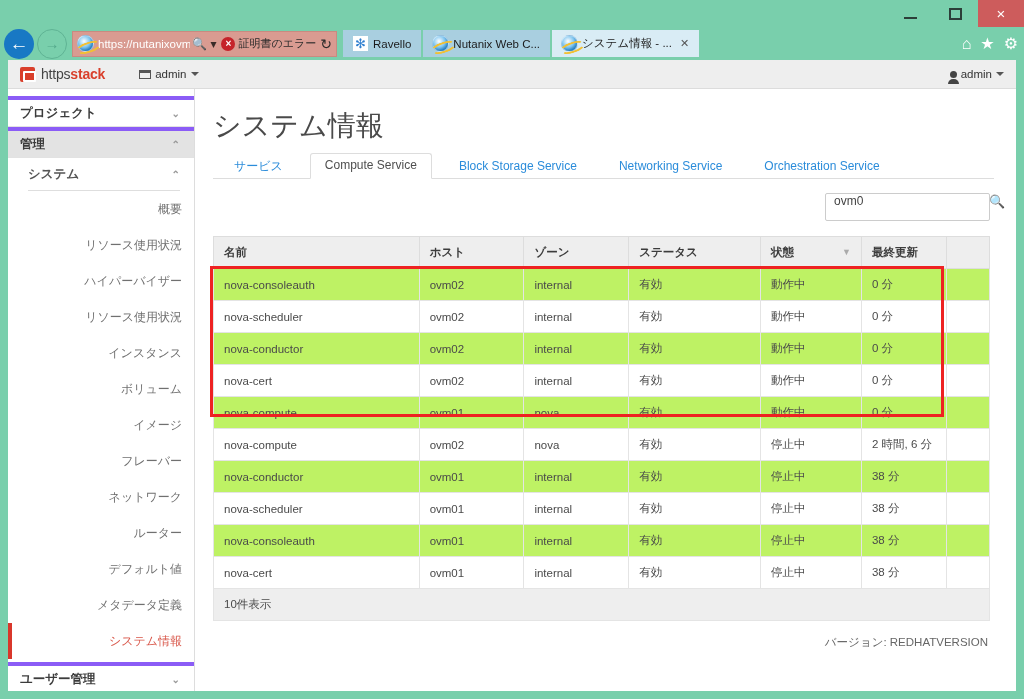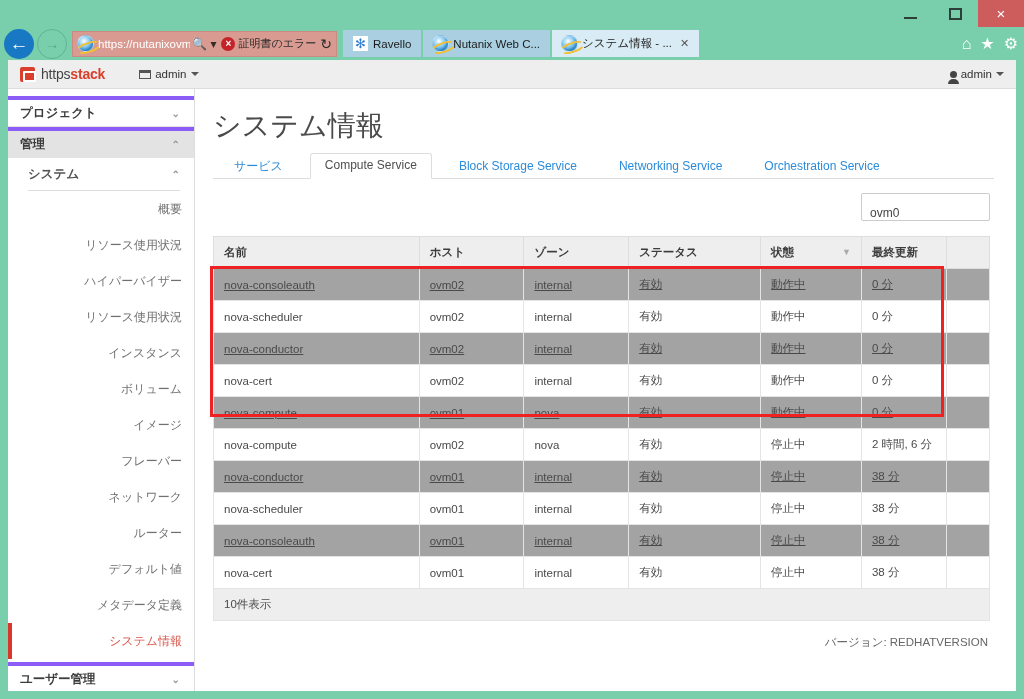--- a/index.html
+++ b/index.html
@@ -199,43 +199,43 @@
     font-size: 12px; color: #2b8cda; padding: 4px 14px 6px 14px; line-height: 1.2;
     border: 1px solid transparent; border-bottom: 0; position: relative; top:1px;
   }
   .ntab.active {
     color: #4f4f4f; background:#fff; border-color: #dddddd; border-radius: 3px 3px 0 0;
     border-bottom: 1px solid #ffffff;
   }
 
   .searchrow { display: flex; justify-content: flex-end; margin-top: 14px; padding-right: 4px;}
   .searchbox {
-    width: 129px; height: 28px; border: 1px solid #cccccc; border-radius: 2px;
-    display: flex; align-items: flex-end; padding: 0 8px; background:#fff;
+    width: 165px; height: 28px; border: 1px solid #cccccc; border-radius: 2px;
+    display: flex; align-items: flex-start; padding: 0 8px; background:#fff;
   }
   .searchbox input {
     border: 0; outline: 0; flex: 1 1 auto; font-size: 12px; color: #444;
     font-family: "Liberation Sans", sans-serif; background: transparent;
   }
   .search-glyph { color: #333; font-size: 13px; }
 
   .tablewrap { margin-top: 15px; position: relative; padding-right: 4px;}
   table.dt { width: 100%; border-collapse: collapse; table-layout: fixed; }
   table.dt th {
     background: #eeeeee; border: 1px solid #dddddd;
     font-size: 11.5px; color: #3c3c3c; font-weight: bold;
     text-align: left; padding: 8px 10px; height: 30px;
   }
   table.dt td {
     border: 1px solid #e4e4e4;
     font-size: 11.5px; color: #4a4a4a;
     padding: 8px 10px; height: 30px;
     background: #ffffff;
   }
-  table.dt tr.odd td { background: #a3a3a3; text-decoration: underline; }
+  table.dt tr.odd td { background: #bef264; }
   .sort-caret { float: right; color: #aaa; font-size: 9px; margin-top: 2px;}
   .count-row td {
     background: #eeeeee !important; font-size: 11px; color: #555; padding: 6px 10px; height: 24px;
   }
   .redbox {
     position: absolute;
     border: 3px solid #ee2222;
     pointer-events: none;
   }
   .versionline {

